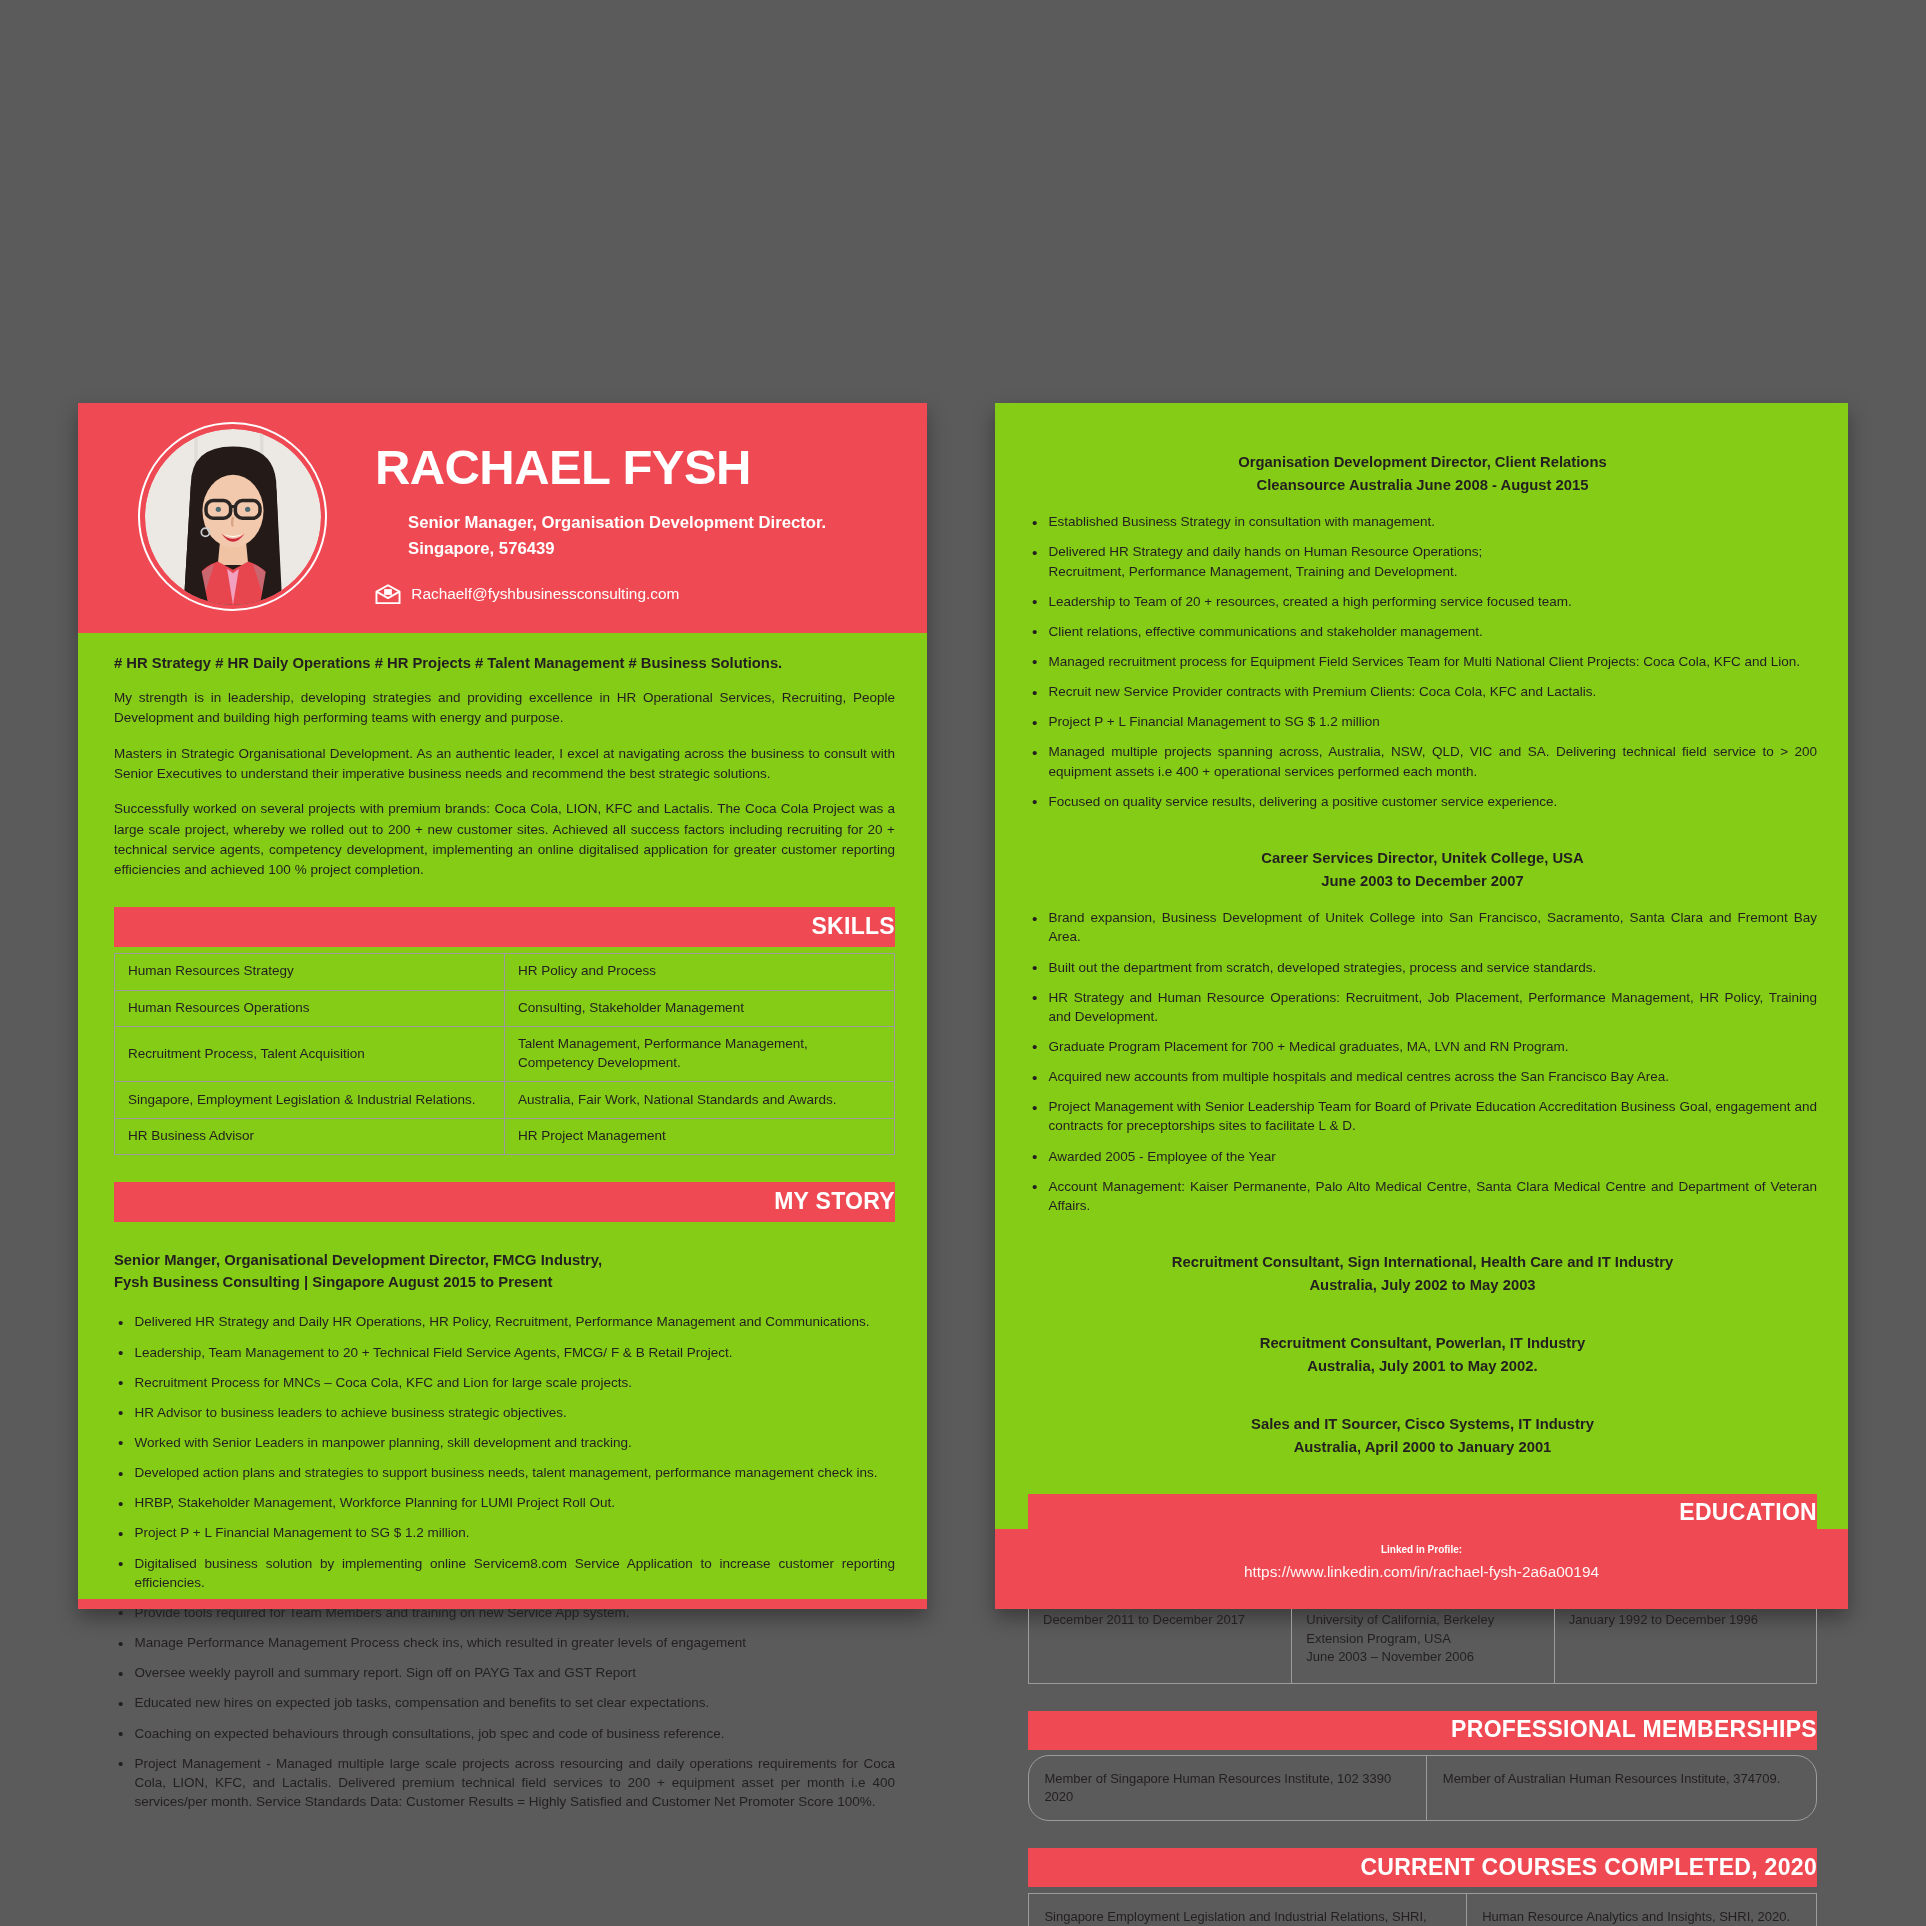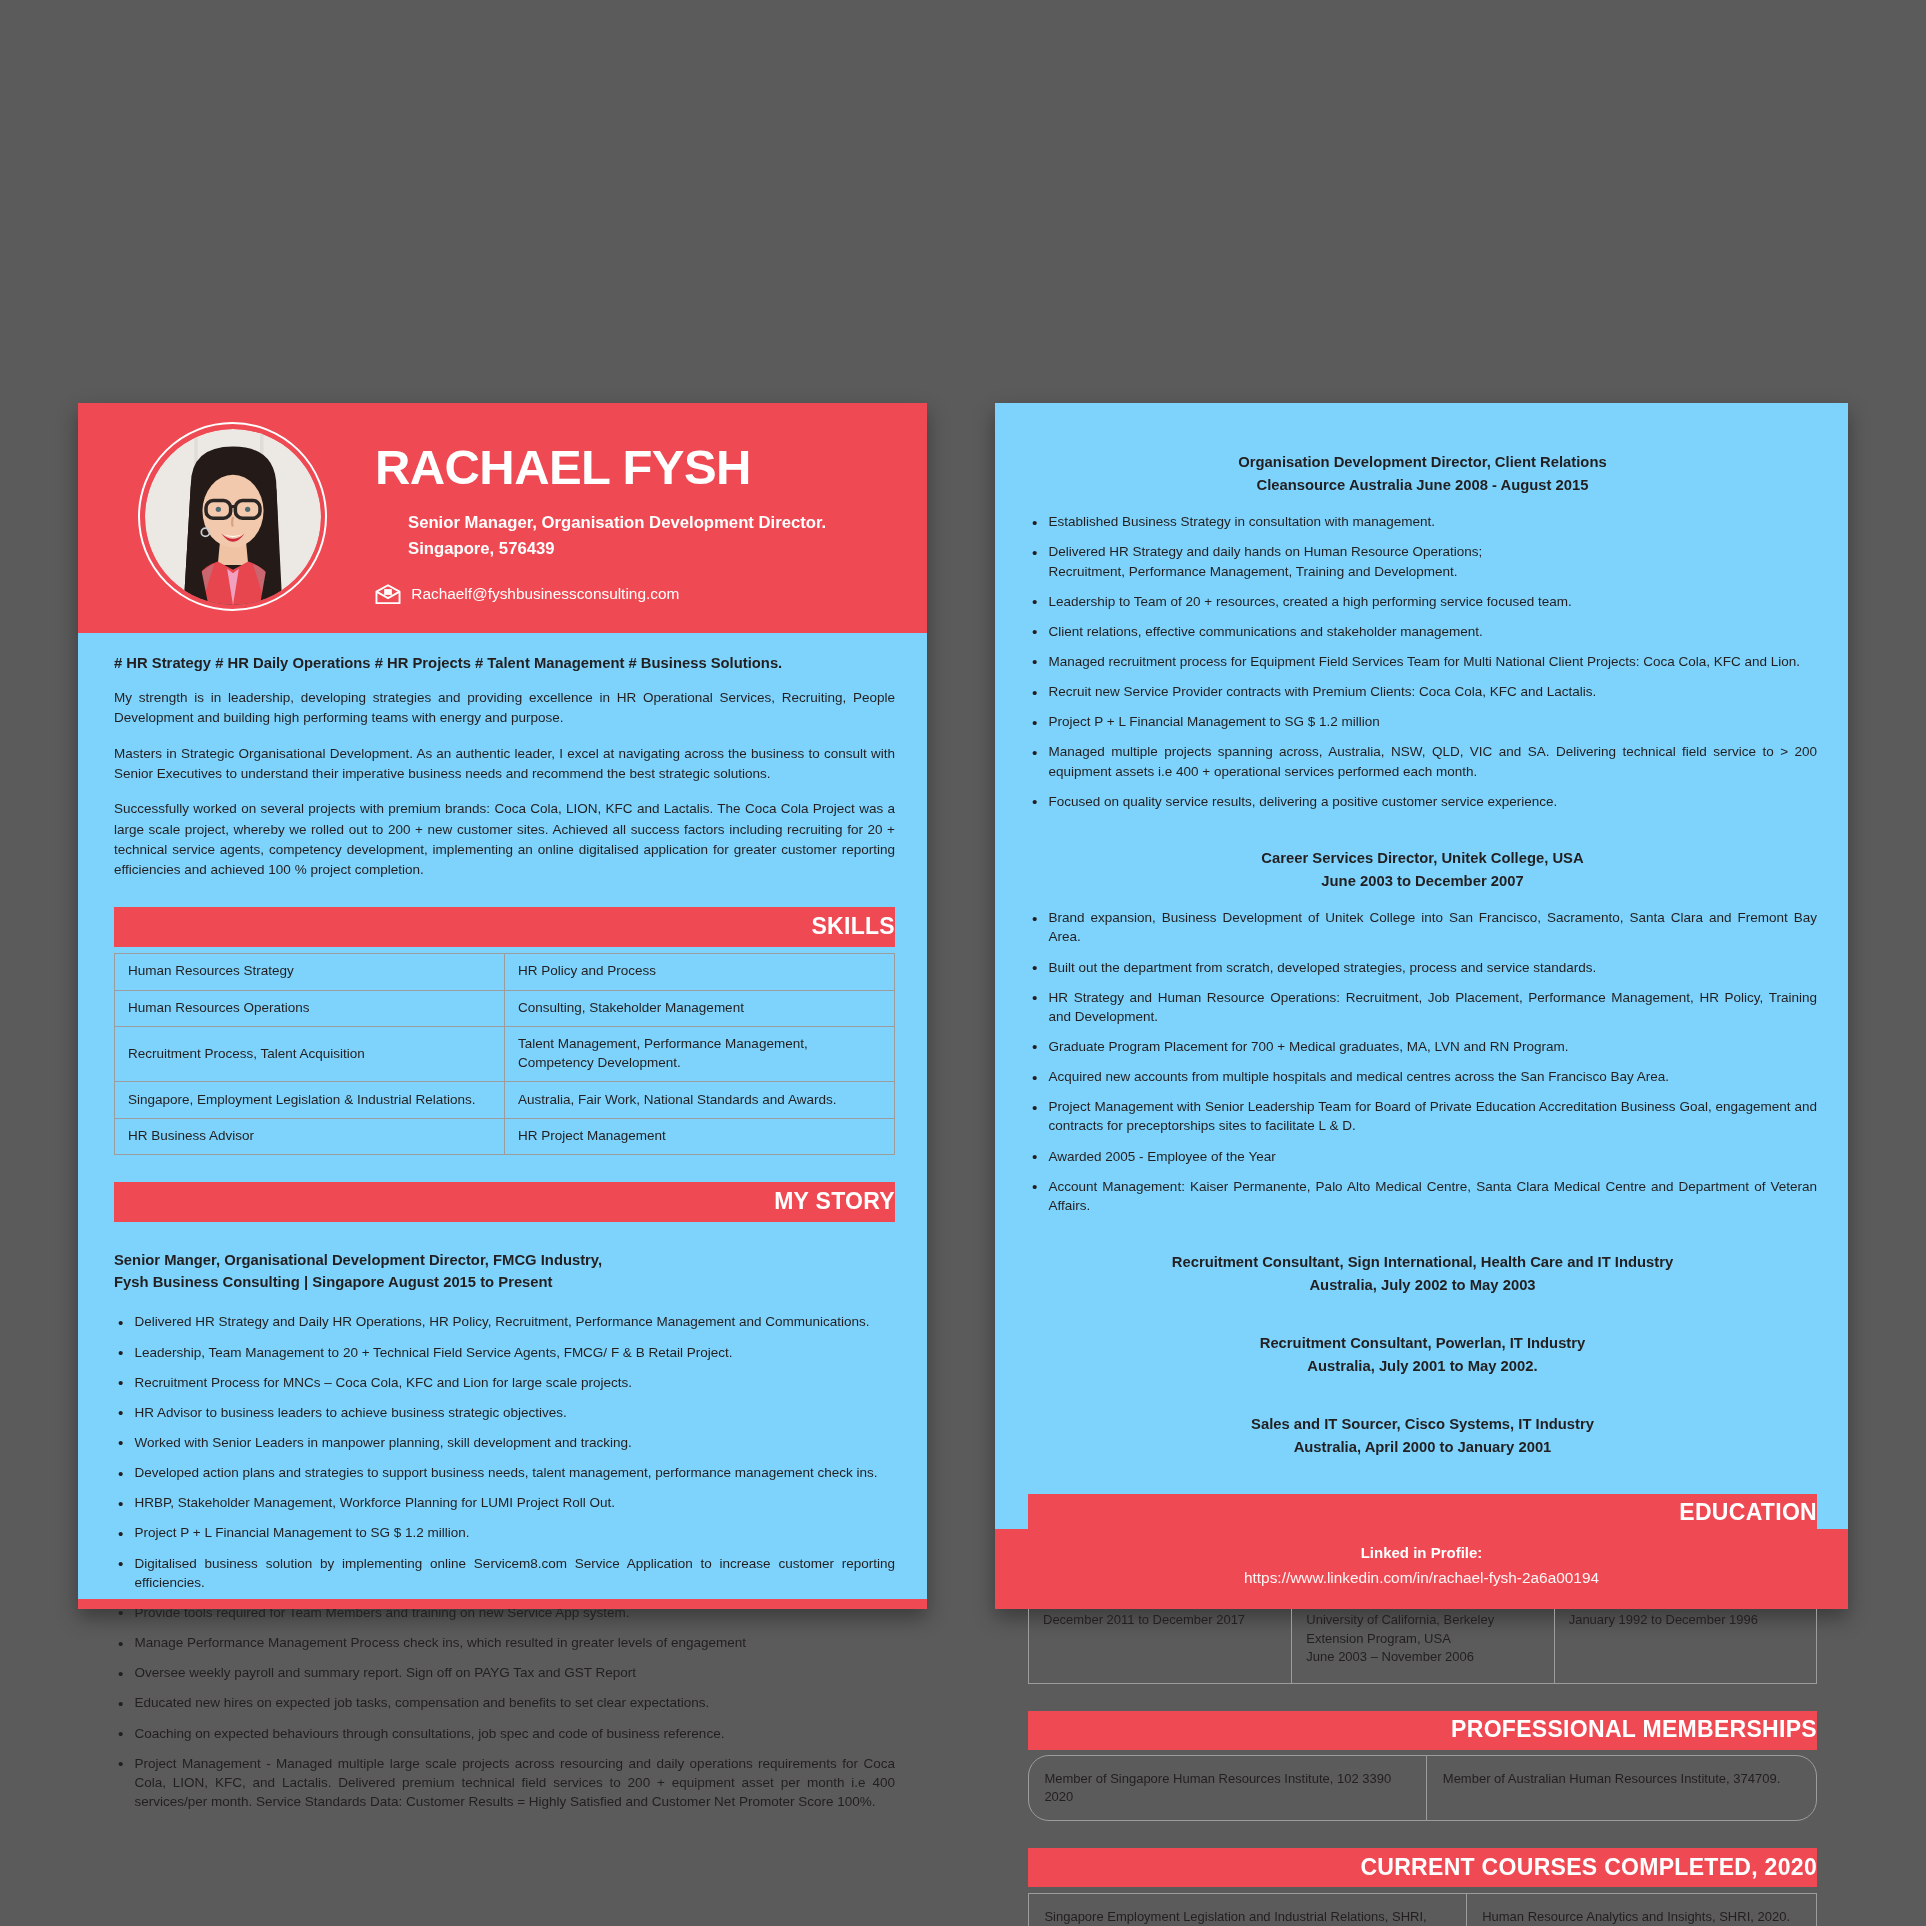--- a/index.html
+++ b/index.html
@@ -8,21 +8,21 @@
     background: #5B5B5B;
     font-family: "Liberation Sans", sans-serif;
     color: #231F20;
   }
   .canvas { position: relative; width: 1926px; height: 1926px; overflow: hidden; }
 
   .page {
     position: absolute;
     top: 403px;
     height: 1206px;
-    background: #7dd3fc;
+    background: #84cc16;
     box-shadow: 0 9px 19px rgba(0,0,0,0.35);
   }
   .page1 { left: 78px;  width: 849px; }
   .page2 { left: 995px; width: 853px; }
 
   
   .p1-header {
     position: relative;
     height: 230px;
     background: #EF4A54;
@@ -179,21 +179,21 @@
   .p2-footer {
     position: absolute;
     left: 0; bottom: 0;
     width: 100%;
     height: 80px;
     background: #EF4A54;
     color: #FFFFFF;
     text-align: center;
     padding-top: 15.4px;
   }
-  .p2-footer .f-label { font-size: 15px; font-weight: bold; margin-bottom: 7.7px; }
+  .p2-footer .f-label { font-size: 10px; font-weight: bold; margin-bottom: 7.7px; }
   .p2-footer .f-url { font-size: 15.4px; color: rgba(255,255,255,0.95); }
 </style>
 </head>
 <body>
 
 <div class="canvas">
 
   <section class="page page1">
 
     <header class="p1-header">

